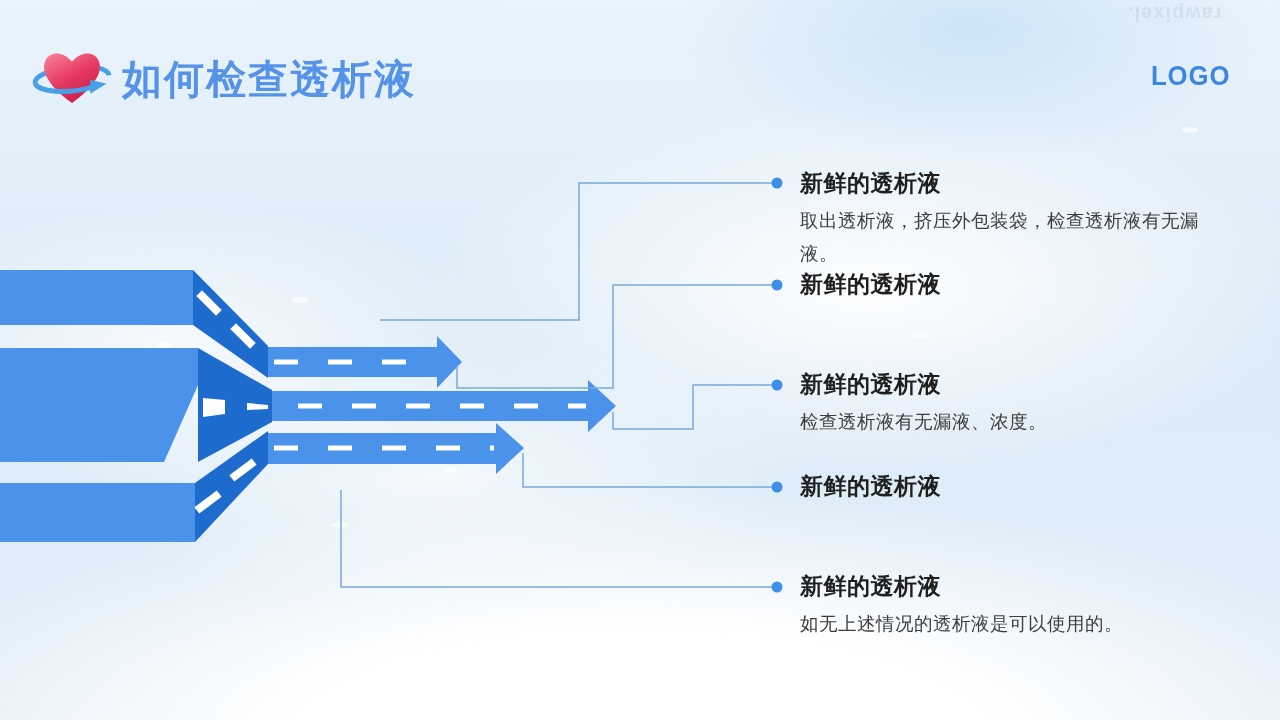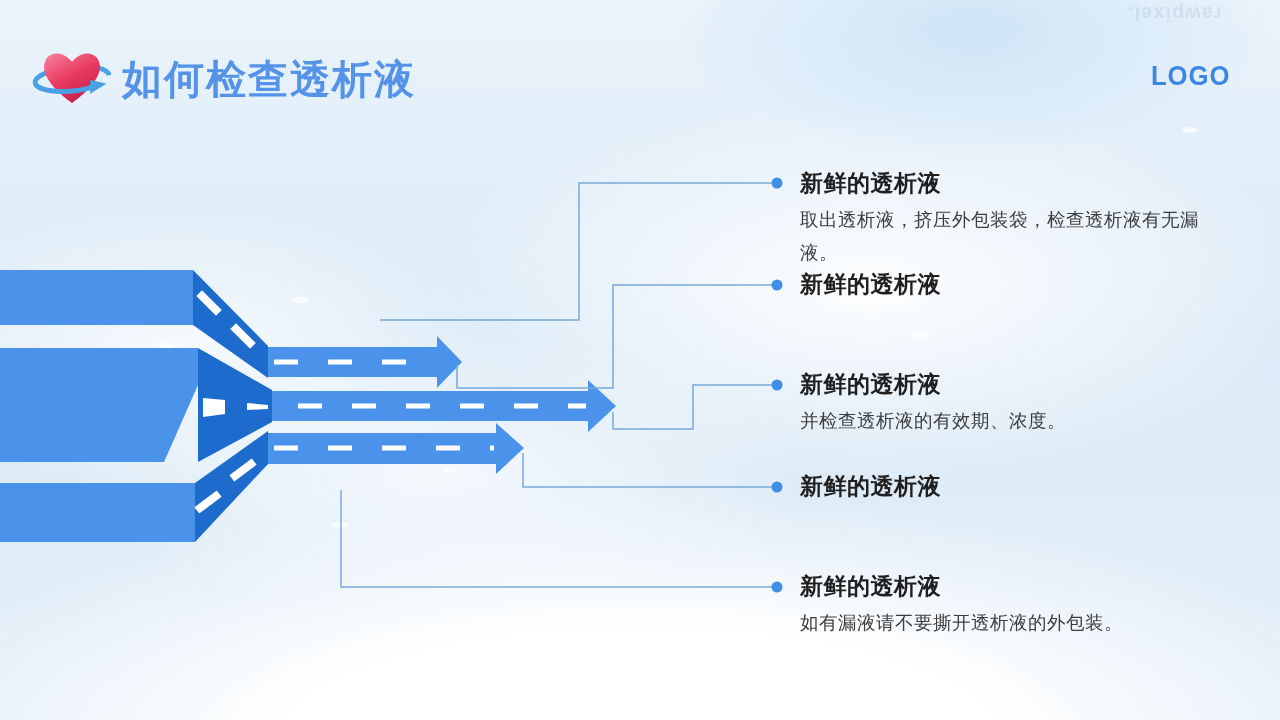--- a/index.html
+++ b/index.html
@@ -40,21 +40,21 @@
   .items{position:absolute;left:0;top:0;width:1280px;height:648px;}
   .item{position:absolute;left:800px;width:418px;}
   .item h3{
     margin:0 0 3px 0;
     font-family:"Liberation Serif","DejaVu Serif",serif;
     font-size:23px;line-height:34px;font-weight:bold;
     color:#1f1f1f;letter-spacing:0.5px;
   }
   .item p{
     margin:0;
-    font-family:Liberation Serif, serif;
+    font-family:Liberation Sans, sans-serif;
     font-size:18.5px;line-height:33px;
     color:#3d3d3d;letter-spacing:0.5px;
   }
   .item.i1{top:167px;}
   .item.i2{top:268px;}
   .item.i3{top:368px;}
   .item.i4{top:470px;}
   .item.i5{top:570px;}
 </style>
 </head>
@@ -150,24 +150,24 @@
   <div class="items">
     <div class="item i1">
       <h3>新鲜的透析液</h3>
       <p>取出透析液，挤压外包装袋，检查透析液有无漏液。</p>
     </div>
     <div class="item i2">
       <h3>新鲜的透析液</h3>
     </div>
     <div class="item i3">
       <h3>新鲜的透析液</h3>
-      <p>并检查透析液的有效期、浓度。</p>
+      <p>检查透析液有无漏液、浓度。</p>
     </div>
     <div class="item i4">
       <h3>新鲜的透析液</h3>
     </div>
     <div class="item i5">
       <h3>新鲜的透析液</h3>
-      <p>如有漏液请不要撕开透析液的外包装。</p>
+      <p>如无上述情况的透析液是可以使用的。</p>
     </div>
   </div>
 
 </div>
 
 </body></html>

